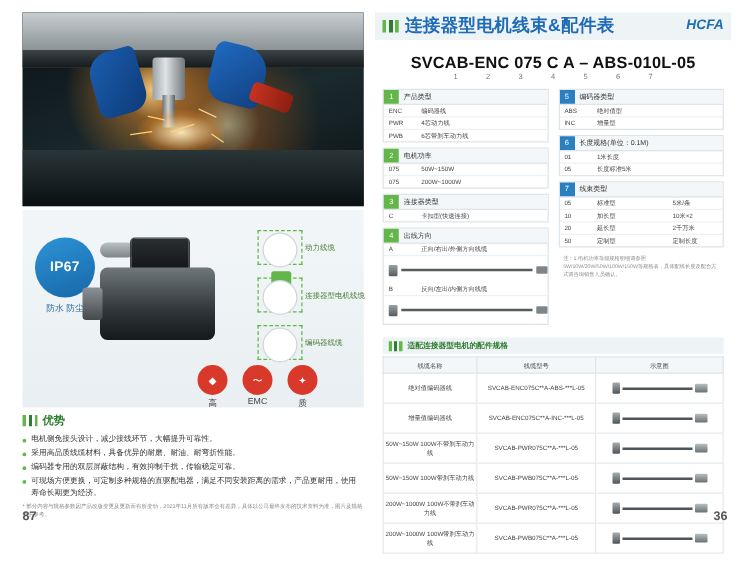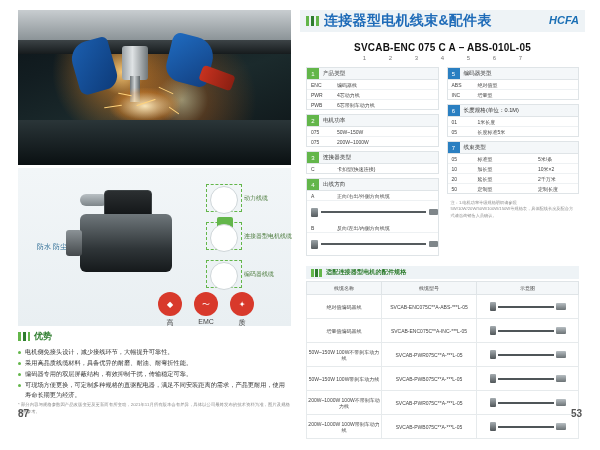--- a/index.html
+++ b/index.html
@@ -58,21 +58,21 @@
   .pg-left{position:absolute;left:18px;top:408px;font-size:10px;color:#555;font-weight:bold;}
 
   
   .right-page{position:absolute;left:300px;top:10px;width:285px;height:404px;background:#fff;}
   .rp-head{position:relative;height:22px;background:#eef3f6;display:flex;align-items:center;}
   .rp-head .bars{width:13px;height:10px;margin:0 5px 0 6px;background:
      linear-gradient(90deg,#63b64a 0 3px,transparent 3px 5px,#2f7d2f 5px 8px,transparent 8px 10px,#63b64a 10px 13px);}
   .rp-head-title{font-size:14px;color:#1e6bb8;font-weight:bold;letter-spacing:.3px;}
   .brand{position:absolute;right:6px;top:4px;font-size:11px;font-weight:bold;color:#1a6fb5;font-style:italic;}
 
-  .partno{margin:10px 0 2px 0;text-align:center;font-size:10px;font-weight:bold;color:#111;letter-spacing:.2px;}
+  .partno{margin:10px 0 2px 0;text-align:center;font-size:13px;font-weight:bold;color:#111;letter-spacing:.2px;}
   .partno-nums{display:flex;justify-content:center;gap:0;font-size:6px;color:#777;margin-bottom:6px;}
   .partno-nums span{width:26px;text-align:center;}
 
   .cols{display:flex;gap:8px;padding:0 6px;}
   .col{flex:1;}
   .blk{margin-bottom:4px;border:1px solid #dfe4e7;}
   .blk-head{display:flex;align-items:center;background:#f4f7f9;border-bottom:1px solid #dfe4e7;height:11px;}
   .blk-num{width:12px;height:11px;background:#63b64a;color:#fff;font-size:6px;display:flex;align-items:center;justify-content:center;}
   .blk-num.blue{background:#2a7fc1;}
   .blk-title{font-size:5.6px;color:#333;padding-left:4px;}
@@ -117,20 +117,23 @@
       <div class="ph-glow"></div>
       <div class="ph-base"></div>
       <div class="spark" style="left:100px;top:84px;width:14px;height:1px;transform:rotate(12deg)"></div>
       <div class="spark" style="left:118px;top:92px;width:20px;height:1px;transform:rotate(-18deg)"></div>
       <div class="spark" style="left:140px;top:80px;width:16px;height:1px;transform:rotate(25deg)"></div>
       <div class="spark" style="left:86px;top:96px;width:18px;height:1px;transform:rotate(-8deg)"></div>
       <div class="spark" style="left:150px;top:100px;width:12px;height:1px;transform:rotate(35deg)"></div>
     </div>
 
     <div class="diagram">
+      <div class="ip67">
+        <span>IP67</span>
+      </div>
       <div class="ip67-label">防水 防尘</div>
 
       <div class="cable-grey"></div>
       <div class="conn-blk">
         <div class="conn-green"></div>
       </div>
       <div class="motor"></div>
 
       <div class="dash-box dbox1"></div>
       <div class="dash-box dbox2"></div>
@@ -403,15 +406,15 @@
                   <span class="p1"></span>
                   <span class="w"></span>
                   <span class="p2"></span>
                 </div>
               </td>
         </tr>
       </tbody>
         </table>
     </div>
   </div>
-  <div class="pg-right">53</div>
+  <div class="pg-right">36</div>
 
 </div>
 
 </body></html>

